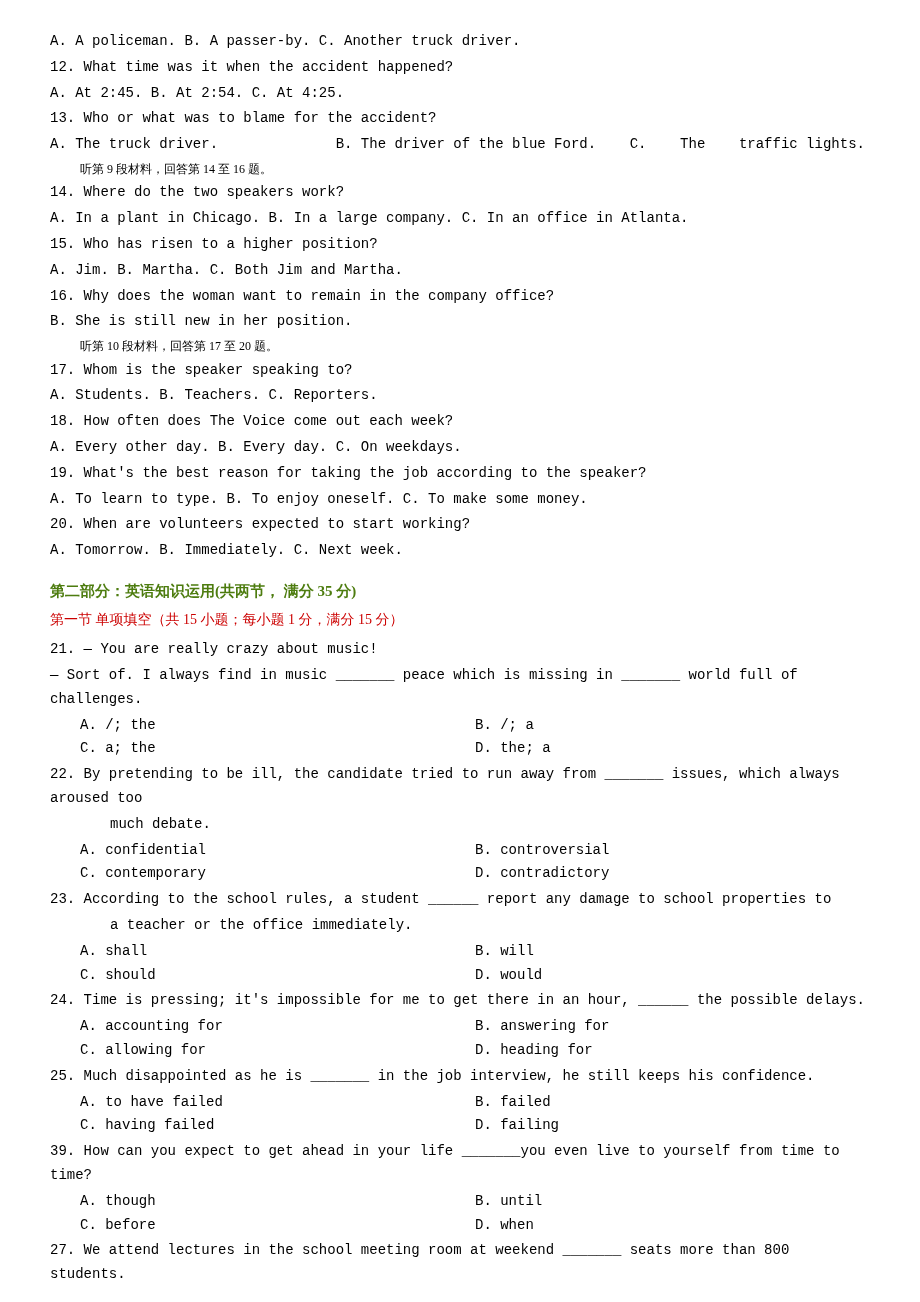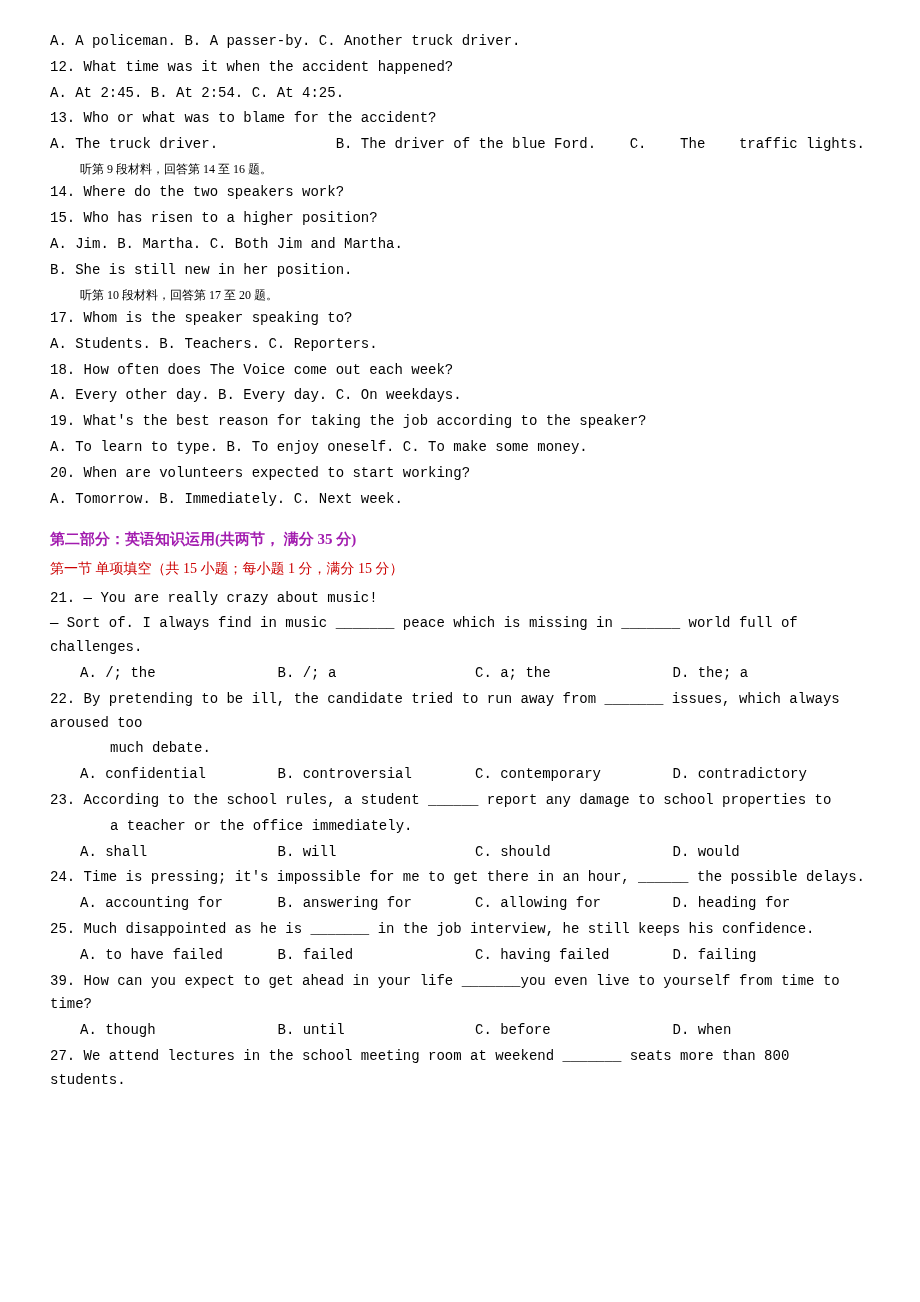--- a/index.html
+++ b/index.html
@@ -14,21 +14,21 @@
       color: #000000;
       width: 920px;
       min-height: 1302px;
       padding: 30px 50px;
       line-height: 1.7;
     }
     .question-line {
       margin-bottom: 2px;
     }
     .section-header {
-      color: #a21caf;
+      color: #4d7c0f;
       font-weight: bold;
       font-size: 15px;
       margin: 14px 0 4px 0;
       font-family: SimSun, "宋体", serif;
     }
     .section-subheader {
       color: #cc0000;
       font-weight: normal;
       font-size: 14px;
       margin-bottom: 6px;
@@ -39,21 +39,21 @@
       font-size: 12px;
       padding-left: 30px;
       margin-bottom: 2px;
     }
     .wrap-text {
       line-height: 1.7;
       margin-bottom: 2px;
     }
     .options-4col {
       display: grid;
-      grid-template-columns: 1fr 1fr 1fr 1fr;
+      grid-template-columns: 1fr 1fr;
       padding-left: 30px;
       margin-bottom: 2px;
     }
     .sub-indent {
       padding-left: 60px;
     }
   </style>
 </head>
 <body>
 
@@ -65,24 +65,26 @@
   <div class="question-line">    A. At 2:45.               B. At 2:54.                C. At 4:25.</div>
 
   <div class="question-line">13. Who or what was to blame for the accident?</div>
   <div class="wrap-text">
     <span>    A. The truck driver.&nbsp;&nbsp;&nbsp;&nbsp;&nbsp;&nbsp;&nbsp;&nbsp;&nbsp;&nbsp;&nbsp;&nbsp;&nbsp; B. The driver of the blue Ford.&nbsp;&nbsp;&nbsp; C.&nbsp;&nbsp;&nbsp; The&nbsp;&nbsp;&nbsp; traffic lights.</span>
   </div>
 
   <div class="segment-note">听第 9 段材料，回答第 14 至 16 题。</div>
 
   <div class="question-line">14. Where do the two speakers work?</div>
+  <div class="question-line">    A. In a plant in Chicago.    B. In a large company.      C. In an office in Atlanta.</div>
 
   <div class="question-line">15. Who has risen to a higher position?</div>
   <div class="question-line">    A. Jim.                    B. Martha.                  C. Both Jim and Martha.</div>
 
+  <div class="question-line">16. Why does the woman want to remain in the company office?</div>
   <div class="question-line">    B. She is still new in her position.</div>
 
   <div class="segment-note">听第 10 段材料，回答第 17 至 20 题。</div>
 
   <div class="question-line">17. Whom is the speaker speaking to?</div>
   <div class="question-line">    A. Students.                B. Teachers.                C. Reporters.</div>
 
   <div class="question-line">18. How often does The Voice come out each week?</div>
   <div class="question-line">    A. Every other day.         B. Every day.               C. On weekdays.</div>
 

